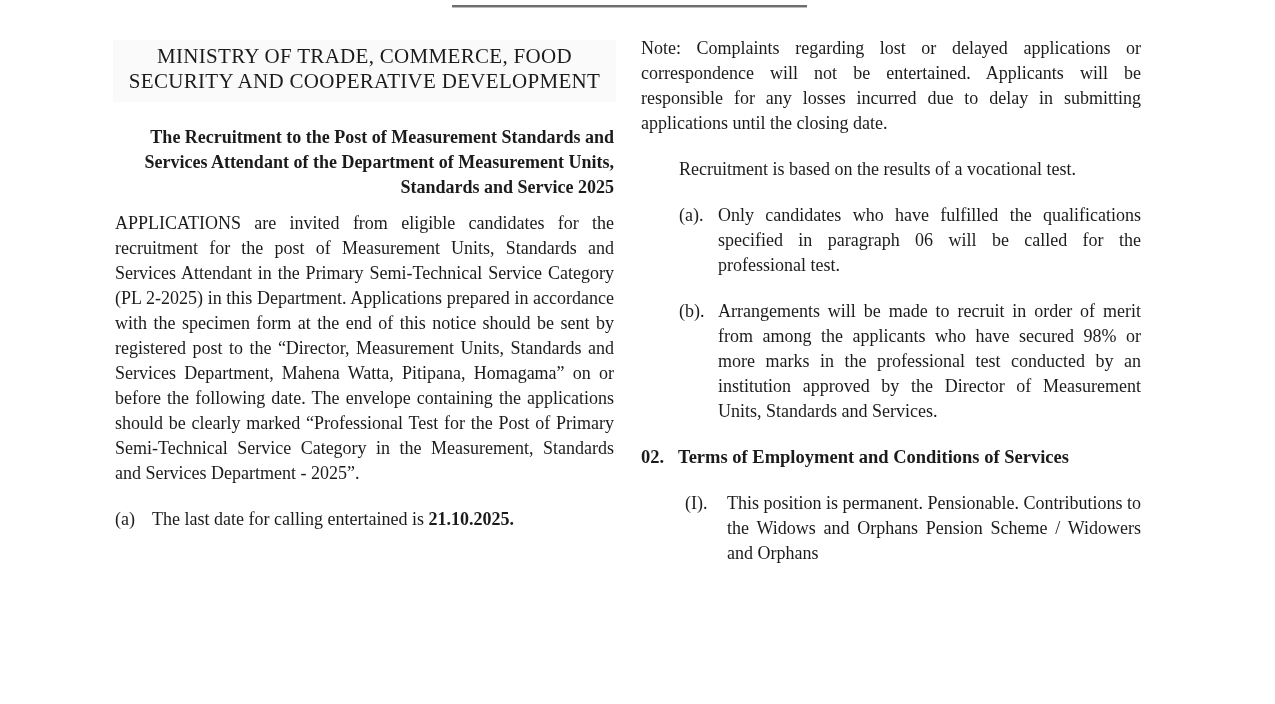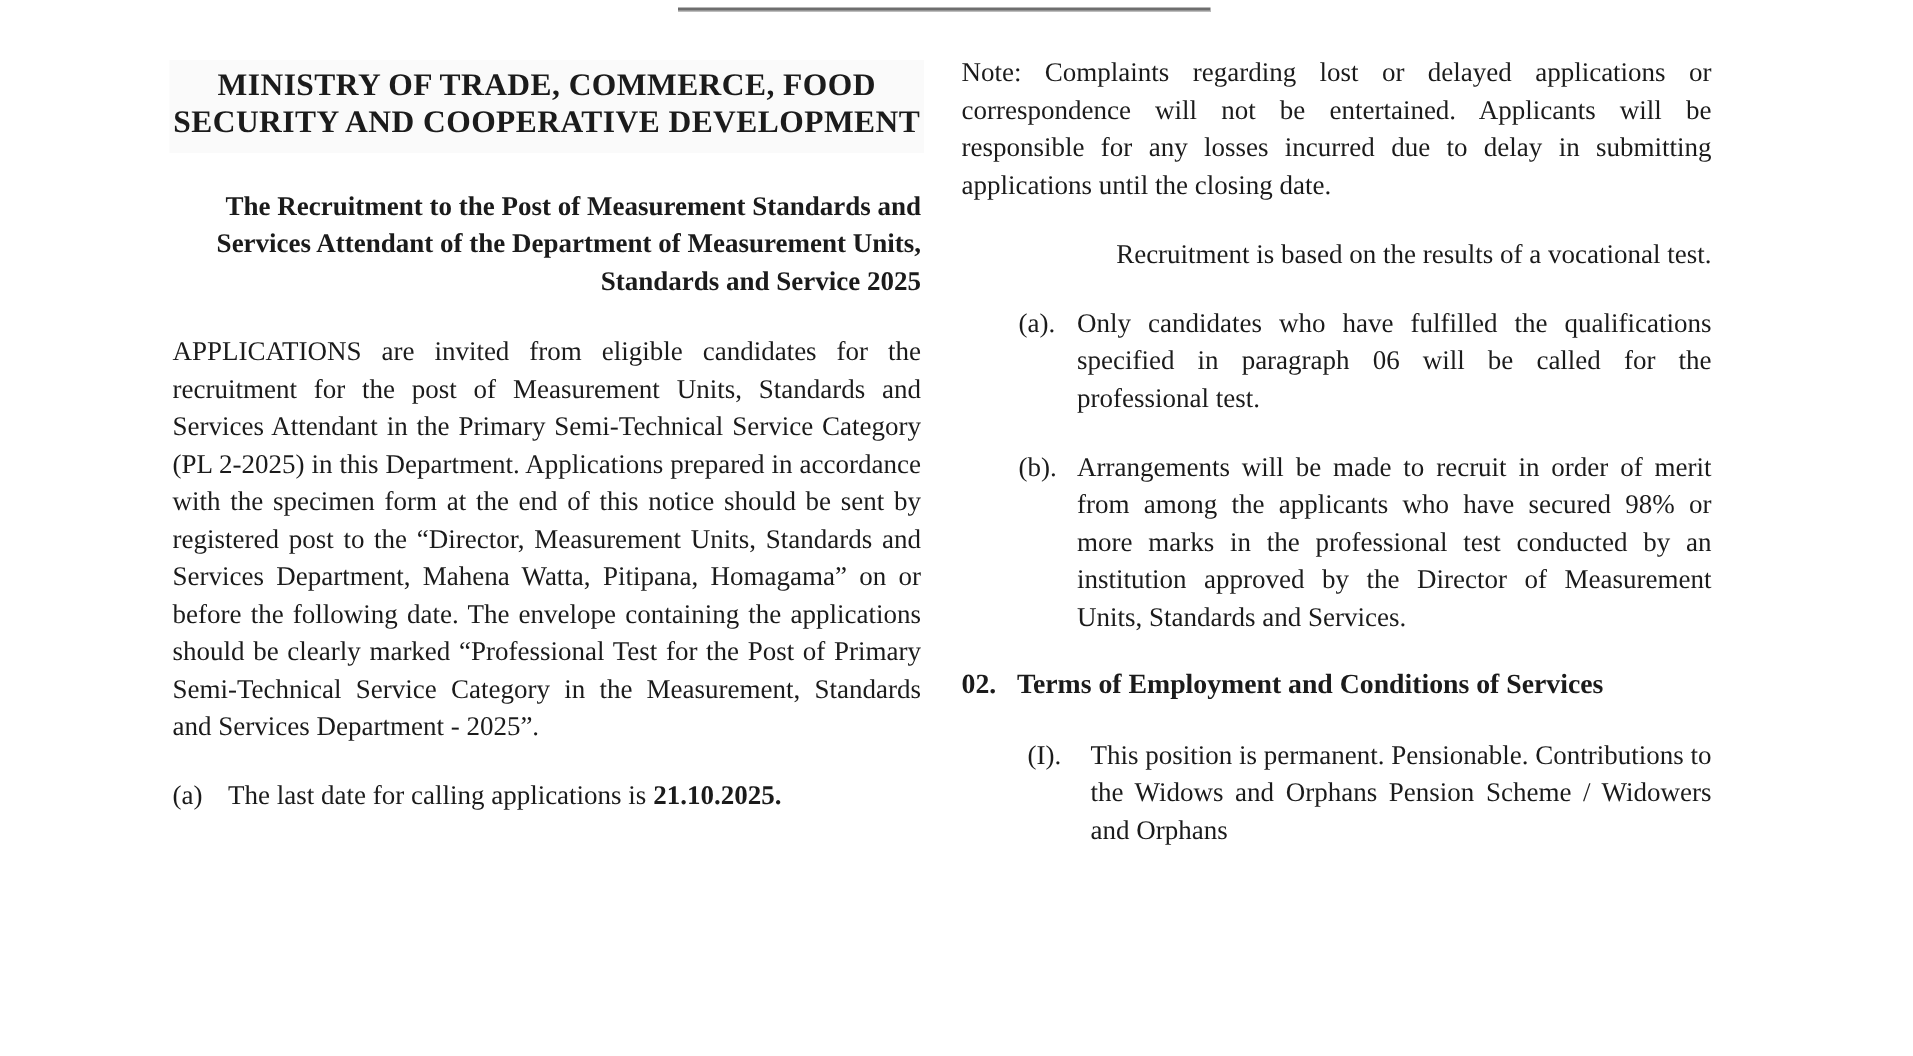--- a/index.html
+++ b/index.html
@@ -38,38 +38,38 @@
     width: 500px;
   }
   .ministry-box {
     background: #fafafa;
     padding: 4px 2px 8px 2px;
     margin-left: -2px;
     margin-right: -2px;
   }
   .ministry-title {
     text-align: center;
-    font-weight: bold;
+    font-weight: normal;
     font-size: 21px;
     line-height: 25px;
     letter-spacing: 0.3px;
   }
   .notice-title {
     margin-top: 23px;
     text-align: right;
     font-weight: bold;
     font-size: 19px;
     line-height: 25px;
   }
   .body-text {
     font-size: 18px;
     line-height: 25px;
   }
   .intro-para {
-    margin-top: 22px;
+    margin-top: 11px;
     text-align: justify;
   }
   .closing-line {
     margin-top: 21px;
     display: flex;
   }
   .closing-marker {
     width: 37px;
     flex-shrink: 0;
   }
@@ -87,21 +87,20 @@
     line-height: 25px;
     margin-top: 21px;
   }
   .sec-num {
     width: 37px;
     flex-shrink: 0;
   }
   .sec-intro {
     margin-top: 21px;
     padding-left: 38px;
-    text-align: right;
   }
   .list-item {
     margin-top: 21px;
     display: flex;
     padding-left: 38px;
   }
   .item-marker {
     width: 39px;
     flex-shrink: 0;
   }
@@ -127,21 +126,21 @@
     <div class="ministry-box">
       <div class="ministry-title">MINISTRY OF TRADE, COMMERCE, FOOD SECURITY AND COOPERATIVE DEVELOPMENT</div>
     </div>
 
     <div class="notice-title body-text">The Recruitment to the Post of Measurement Standards and Services Attendant of the Department of Measurement Units, Standards and Service 2025</div>
 
     <div class="intro-para body-text">APPLICATIONS are invited from eligible candidates for the recruitment for the post of Measurement Units, Standards and Services Attendant in the Primary Semi-Technical Service Category (PL 2-2025) in this Department. Applications prepared in accordance with the specimen form at the end of this notice should be sent by registered post to the “Director, Measurement Units, Standards and Services Department, Mahena Watta, Pitipana, Homagama” on or before the following date. The envelope containing the applications should be clearly marked “Professional Test for the Post of Primary Semi-Technical Service Category in the Measurement, Standards and Services Department - 2025”.</div>
 
     <div class="closing-line body-text">
       <span class="closing-marker">(a)</span>
-      <span><span>The last date for calling applications is </span><span class="bold">21.10.2025.</span></span>
+      <span><span>The last date for calling entertained is </span><span class="bold">21.10.2025.</span></span>
     </div>
   </div>
 
   <div class="col-right">
     <div class="note-para body-text">Note: Complaints regarding lost or delayed applications or correspondence will not be entertained. Applicants will be responsible for any losses incurred due to delay in submitting applications until the closing date.</div>
 
 
     <div class="sec-intro body-text">Recruitment is based on the results of a vocational test.</div>
 
     <div class="list-item body-text">

